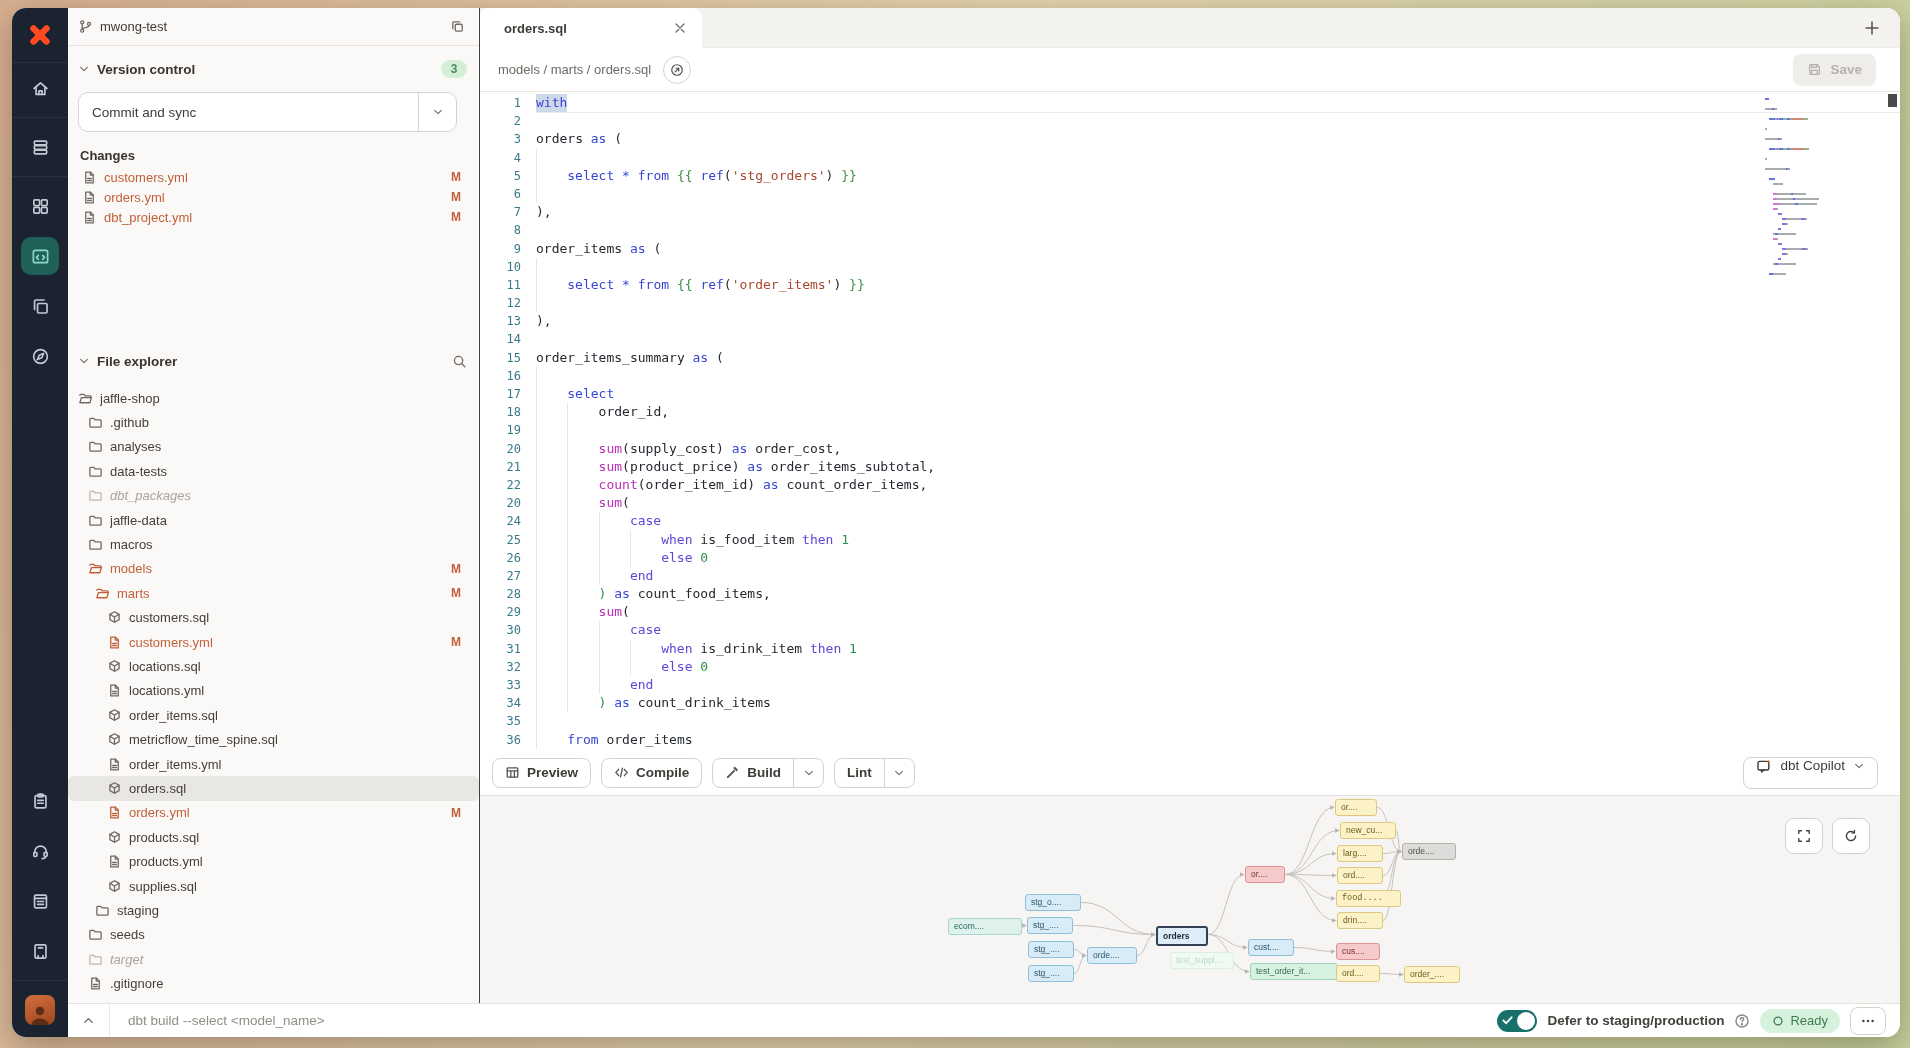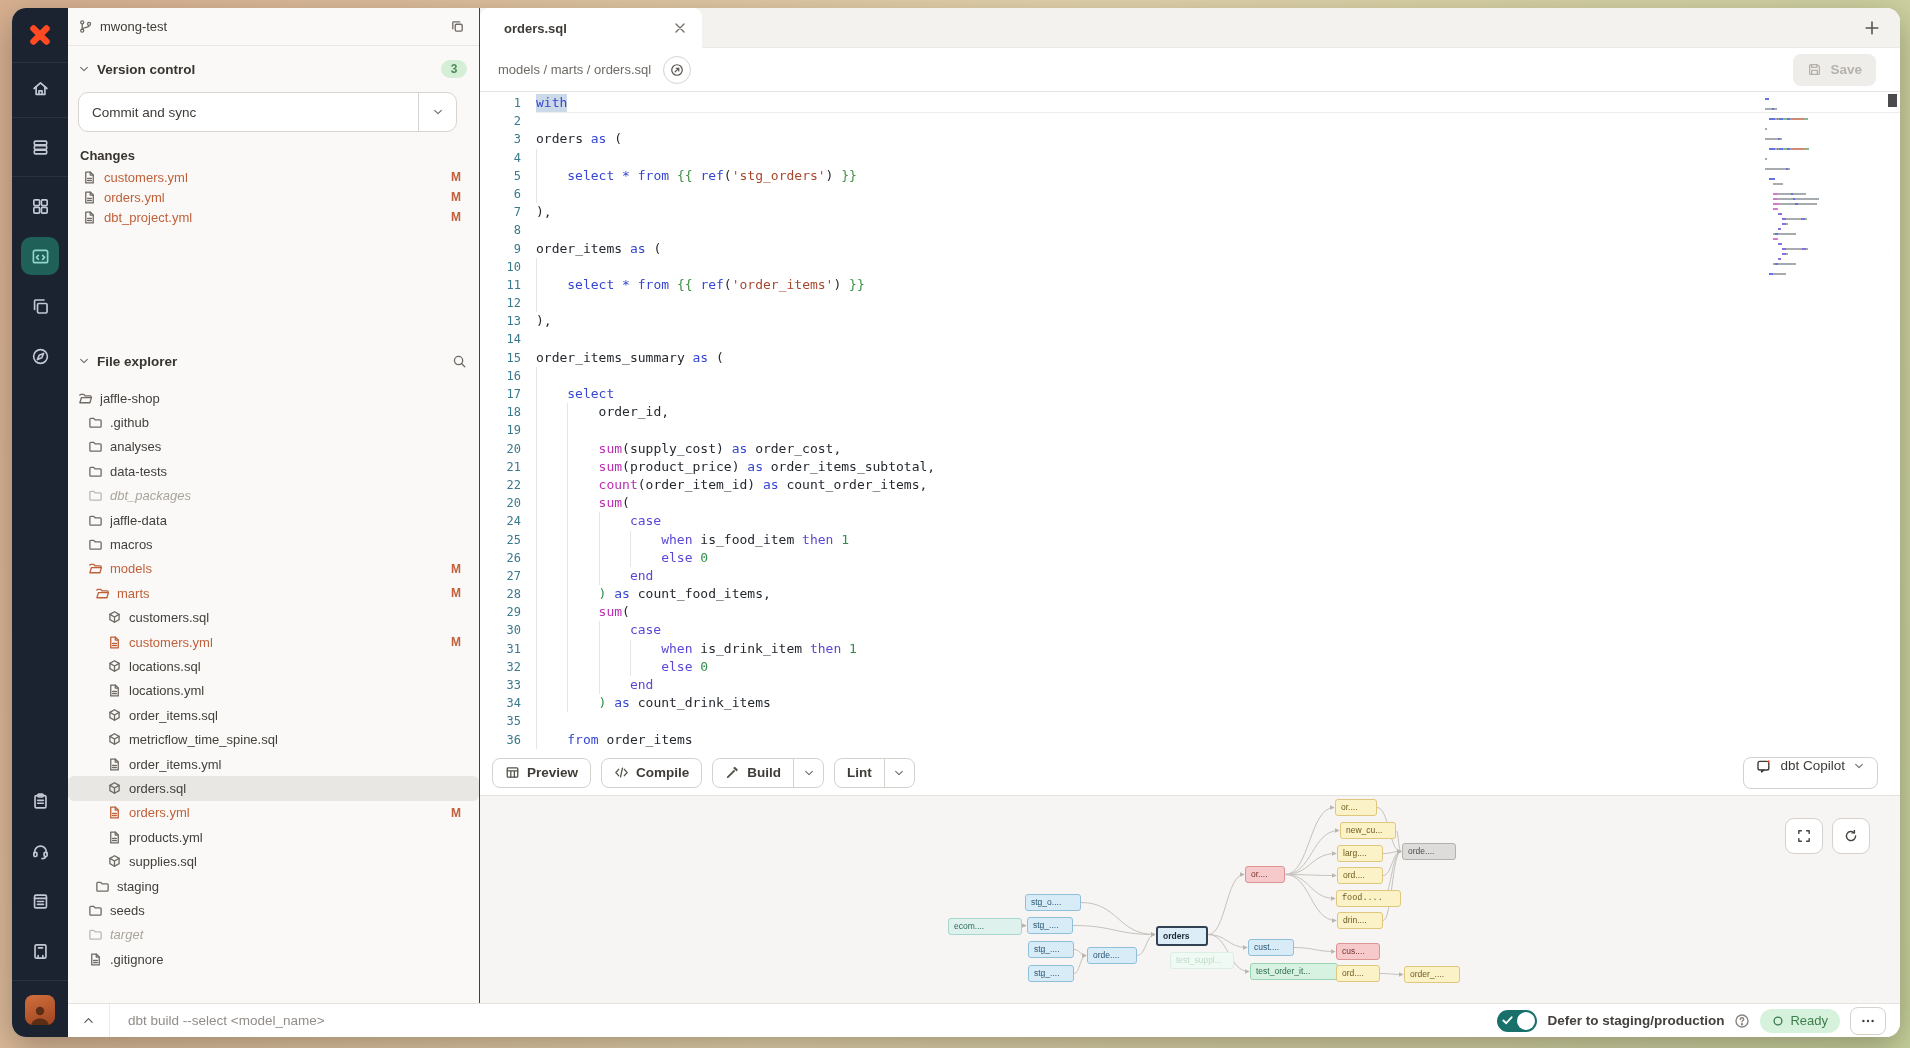--- a/index.html
+++ b/index.html
@@ -470,20 +470,29 @@
                     <path d="M8.8 2.2v3.2H12"></path>
                     <path d="M6 9h4M6 11.2h4"></path>
                   </svg>
                 </span>
                 <span class="nm">orders.yml</span>
                 <span class="mbadge">M</span>
               </div>
               <div class="trow" style="padding-left: 39px;">
                 <span class="ticon">
                   <svg viewBox="0 0 16 16" fill="none" stroke="currentColor" stroke-width="1.4" stroke-linecap="round" stroke-linejoin="round">
+                    <path d="M8 1.9 12.9 4.7v5.6L8 13.1 3.1 10.3V4.7z"></path>
+                    <path d="M8 7.5 12.9 4.7M8 7.5v5.6M8 7.5 3.1 4.7"></path>
+                  </svg>
+                </span>
+                <span class="nm">products.sql</span>
+              </div>
+              <div class="trow" style="padding-left: 39px;">
+                <span class="ticon">
+                  <svg viewBox="0 0 16 16" fill="none" stroke="currentColor" stroke-width="1.4" stroke-linecap="round" stroke-linejoin="round">
                     <path d="M4 2.2h4.8l3.2 3.2v8.4H4z"></path>
                     <path d="M8.8 2.2v3.2H12"></path>
                     <path d="M6 9h4M6 11.2h4"></path>
                   </svg>
                 </span>
                 <span class="nm">products.yml</span>
               </div>
               <div class="trow" style="padding-left: 39px;">
                 <span class="ticon">
                   <svg viewBox="0 0 16 16" fill="none" stroke="currentColor" stroke-width="1.4" stroke-linecap="round" stroke-linejoin="round">

